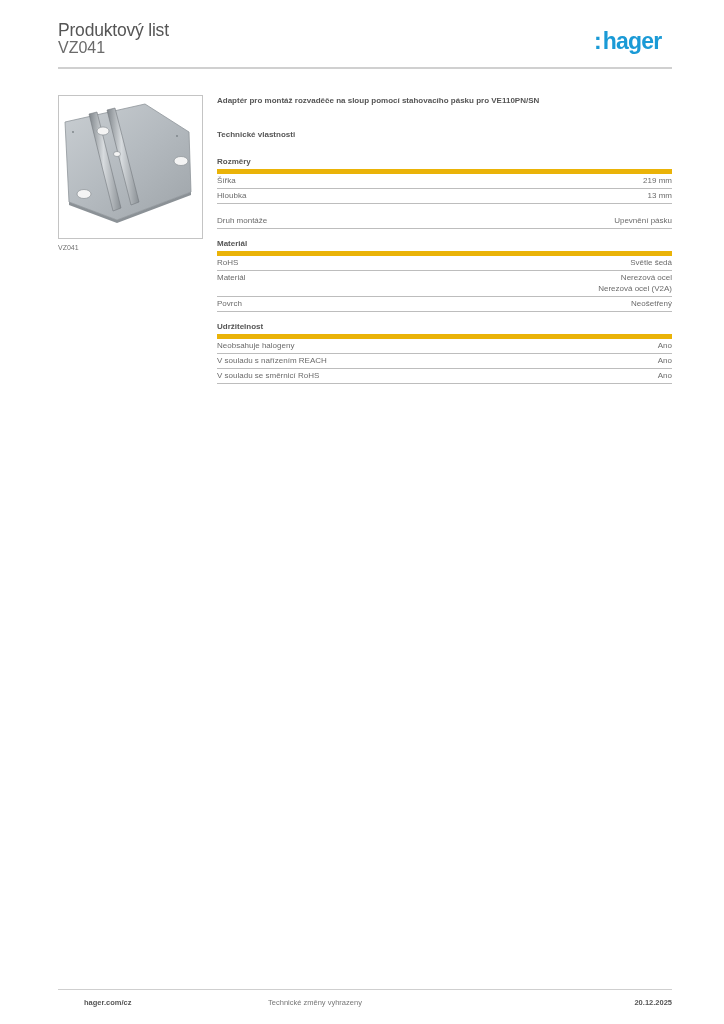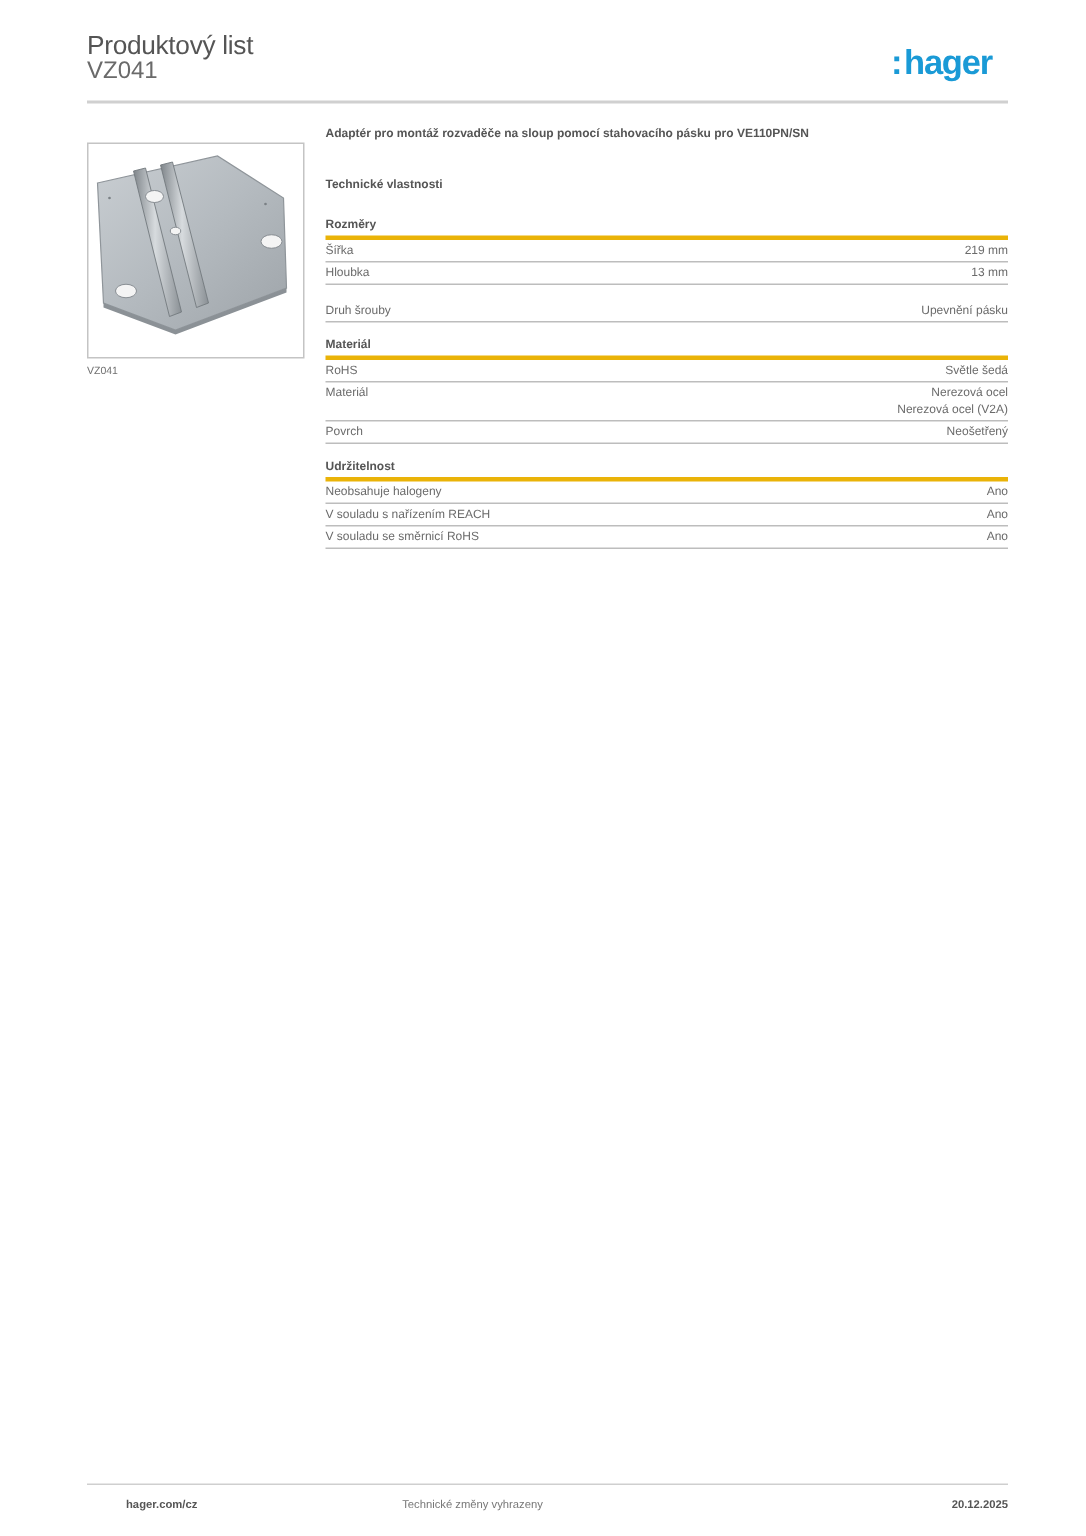--- a/index.html
+++ b/index.html
@@ -7,26 +7,26 @@
          font-family: "Liberation Sans", sans-serif; color: #555555; }
   .title { position: absolute; left: 58px; top: 20px; font-size: 17.5px; font-weight: normal; color: #555555; line-height: 20px; letter-spacing: -0.2px; }
   .subtitle { position: absolute; left: 58px; top: 39px; font-size: 16px; color: #6a6a6a; line-height: 18px; }
   .logo { position: absolute; left: 594px; top: 28px; font-size: 23px; font-weight: bold; color: #1a9ad6; letter-spacing: -0.8px; line-height: 26px; }
   .logo .colon { letter-spacing: 0; margin-right: 1px; }
   .hr-top { position: absolute; left: 58px; top: 67px; width: 614px; height: 2px; background: #d0d0d0; }
 
   .img-box { position: absolute; left: 58px; top: 95px; width: 143px; height: 142px; border: 1px solid #c4c4c4; background: #fff; }
   .img-caption { position: absolute; left: 58px; top: 244px; font-size: 7px; color: #707070; }
 
-  .content { position: absolute; left: 217px; top: 84px; width: 455px; }
+  .content { position: absolute; left: 217px; top: 96px; width: 455px; }
   .desc { font-size: 8px; font-weight: bold; color: #555; line-height: 10px; height: 10px; }
   .tech-title { font-size: 8px; font-weight: bold; color: #555; margin-top: 24px; line-height: 10px; }
   .section { margin-top: 17px; }
   .section.first { margin-top: 17px; }
-  .sec-head { font-size: 8px; font-weight: bold; color: #555; line-height: 10px; padding-bottom: 2px; border-bottom: 3px solid #eab308; }
+  .sec-head { font-size: 8px; font-weight: bold; color: #555; line-height: 10px; padding-bottom: 2px; border-bottom: 5px solid #eab308; }
   .row { display: flex; justify-content: space-between; font-size: 8px; color: #6b6b6b; line-height: 10.5px; padding-top: 2px; padding-bottom: 1.5px; border-bottom: 1px solid #bdbdbd; }
   .row .val { text-align: right; }
 
   .hr-bottom { position: absolute; left: 58px; top: 989px; width: 614px; height: 1px; background: #cfcfcf; }
   .foot-left { position: absolute; left: 58px; top: 998px; font-size: 7.5px; font-weight: bold; color: #555; padding-left: 26px; }
   .foot-center { position: absolute; left: 0; width: 630px; text-align: center; top: 998px; font-size: 7.5px; color: #777; }
   .foot-right { position: absolute; right: 52px; top: 998px; font-size: 7.5px; font-weight: bold; color: #555; }
 </style>
 </head>
 <body>
@@ -79,21 +79,21 @@
       <span class="val">219 mm</span>
     </div>
     <div class="row">
       <span>Hloubka</span>
       <span class="val">13 mm</span>
     </div>
   </div>
 
   <div class="section" style="margin-top:10px">
     <div class="row">
-      <span>Druh šrouby</span>
+      <span>Druh montáže</span>
       <span class="val">Upevnění pásku</span>
     </div>
   </div>
 
   <div class="section" style="margin-top:10px">
     <div class="sec-head">Materiál</div>
     <div class="row">
       <span>RoHS</span>
       <span class="val">Světle šedá</span>
     </div>

